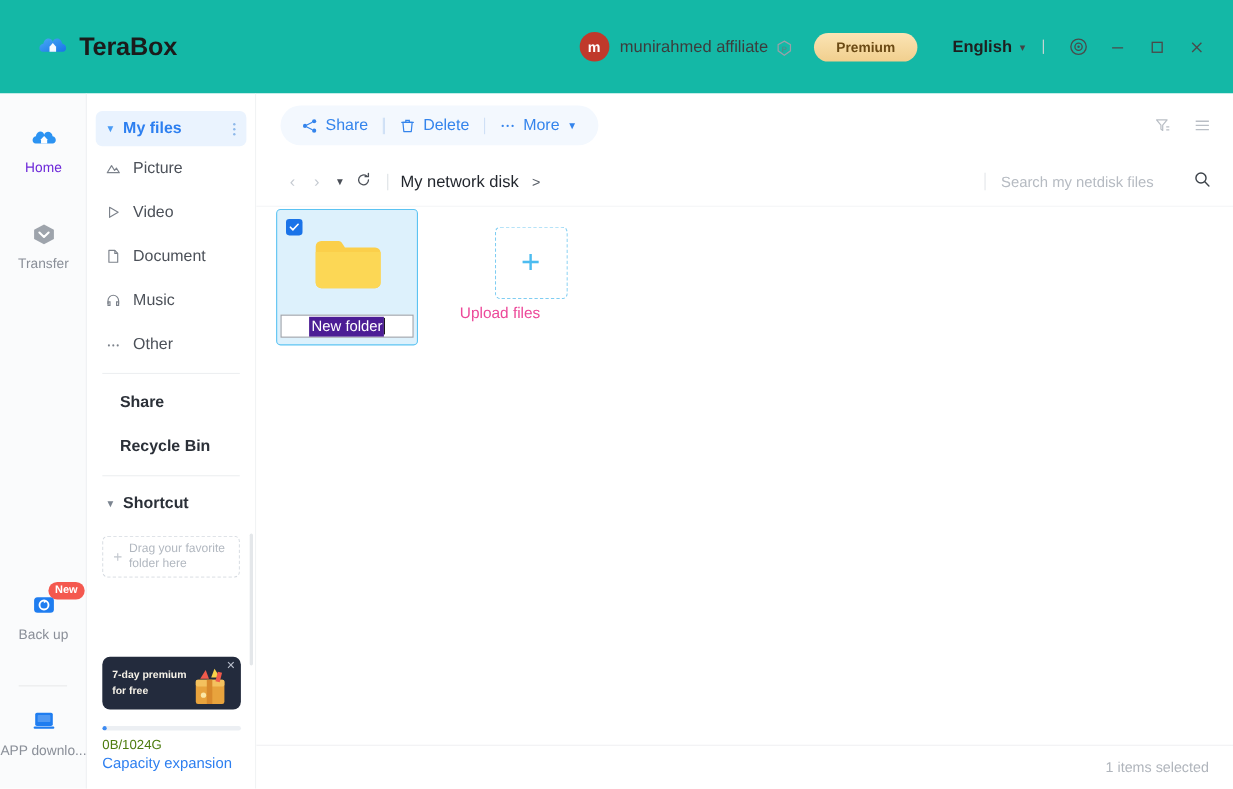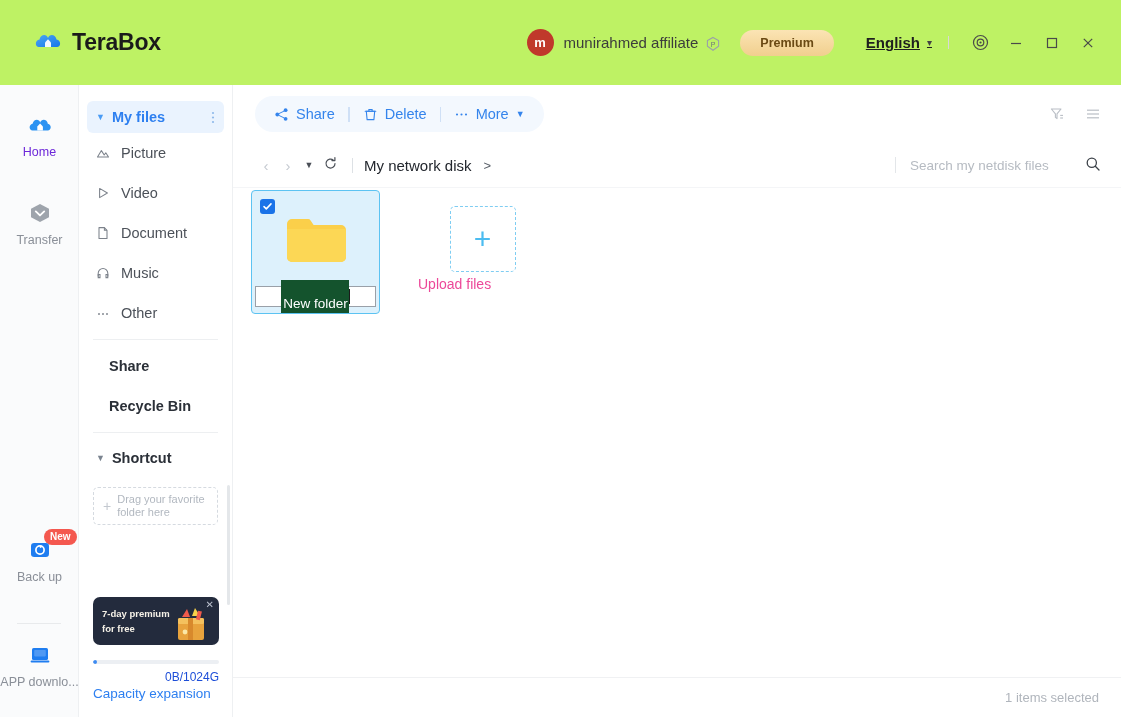--- a/index.html
+++ b/index.html
@@ -12,21 +12,21 @@
   }
   #app {
     position: relative;
     width: 1121px; height: 717px;
     background: #ffffff;
   }
 
   
   .titlebar {
     position: absolute; top: 0; left: 0; right: 0; height: 85px;
-    background: #bef264;
+    background: #14b8a6;
     display: flex; align-items: center;
   }
   .brand { display: flex; align-items: center; margin-left: 33px; }
   .brand-logo { width: 30px; height: 30px; position: relative; }
   .brand-name {
     font-size: 23px; font-weight: bold; color: #1b1b1b;
     margin-left: 9px; letter-spacing: -0.2px;
   }
 
   .tb-right {
@@ -52,21 +52,20 @@
     margin-left: 19px;
     background: linear-gradient(180deg, #fbe4b4 0%, #f1cf8e 100%);
     color: #6b4a14; font-size: 12.5px; font-weight: bold;
     padding: 6px 20px; border-radius: 13px;
     white-space: nowrap;
   }
   .lang {
     margin-left: 32px; font-size: 15px; color: #1f1f1f;
     font-weight: bold; display: flex; align-items: center;
     white-space: nowrap;
-    text-decoration: underline;
   }
   .lang .caret { margin-left: 7px; font-size: 10px; font-weight: normal; color:#444; }
   .tb-sep { width: 1px; height: 13px; background: #d8d8d8; margin: 0 16px; }
   .tb-icon {
     width: 30px; height: 30px; display: flex;
     align-items: center; justify-content: center;
     color: #4a4a4a; font-size: 15px;
   }
   .tb-icon.win { margin-left: 6px; }
 
@@ -156,21 +155,21 @@
   .promo-art { position: absolute; right: 4px; bottom: 1px; width: 46px; height: 42px; }
 
   .cap {
     position: absolute; left: 14px; bottom: 16px; width: 126px;
   }
   .cap-bar {
     height: 4px; border-radius: 2px; background: #eceff3; position: relative;
     overflow: hidden;
   }
   .cap-bar i { position: absolute; left: 0; top: 0; height: 4px; width: 4px; background: #3d8bf2; border-radius: 2px; }
-  .cap-val { font-size: 12px; color: #1d4ed8; margin-top: 6px; text-align: right; }
+  .cap-val { font-size: 12px; color: #4d7c0f; margin-top: 6px; }
   .cap-link { font-size: 13.5px; color: #2d7ff0; margin-top: 2px; font-weight: 500; }
 
   .side-scroll {
     position: absolute; right: 2px; top: 400px; width: 3px; height: 120px;
     background: #e4e7ea; border-radius: 2px;
   }
 
   
   .main {
     position: absolute; left: 233px; top: 85px; right: 0; bottom: 0;
@@ -237,22 +236,22 @@
   .fc-check svg { display: block; }
   .folder-ico {
     position: absolute; left: 33px; top: 24px; width: 63px; height: 50px;
   }
   .rename-wrap {
     position: absolute; left: 3px; bottom: 6px; right: 3px; height: 21px;
     background: #ffffff; border: 1px solid #9aa0a8;
     display: flex; align-items: center; justify-content: center;
   }
   .rename-sel {
-    background: #14532d; color: #ffffff; font-size: 13.5px;
-    padding: 16px 1px 1px 2px; line-height: 16px;
+    background: #4c1d95; color: #ffffff; font-size: 13.5px;
+    padding: 1px 1px 1px 2px; line-height: 16px;
     font-family: "Liberation Sans", sans-serif;
   }
   .caret-bar {
     width: 1px; height: 15px; background: #1b1b1b; margin-left: 0px;
   }
 
   .upload-card { left: 185px; top: 2px; width: 129px; }
   .upload-box {
     width: 66px; height: 66px; margin: 16px auto 0;
     border: 1.5px dashed #7fcdf2; border-radius: 5px;

